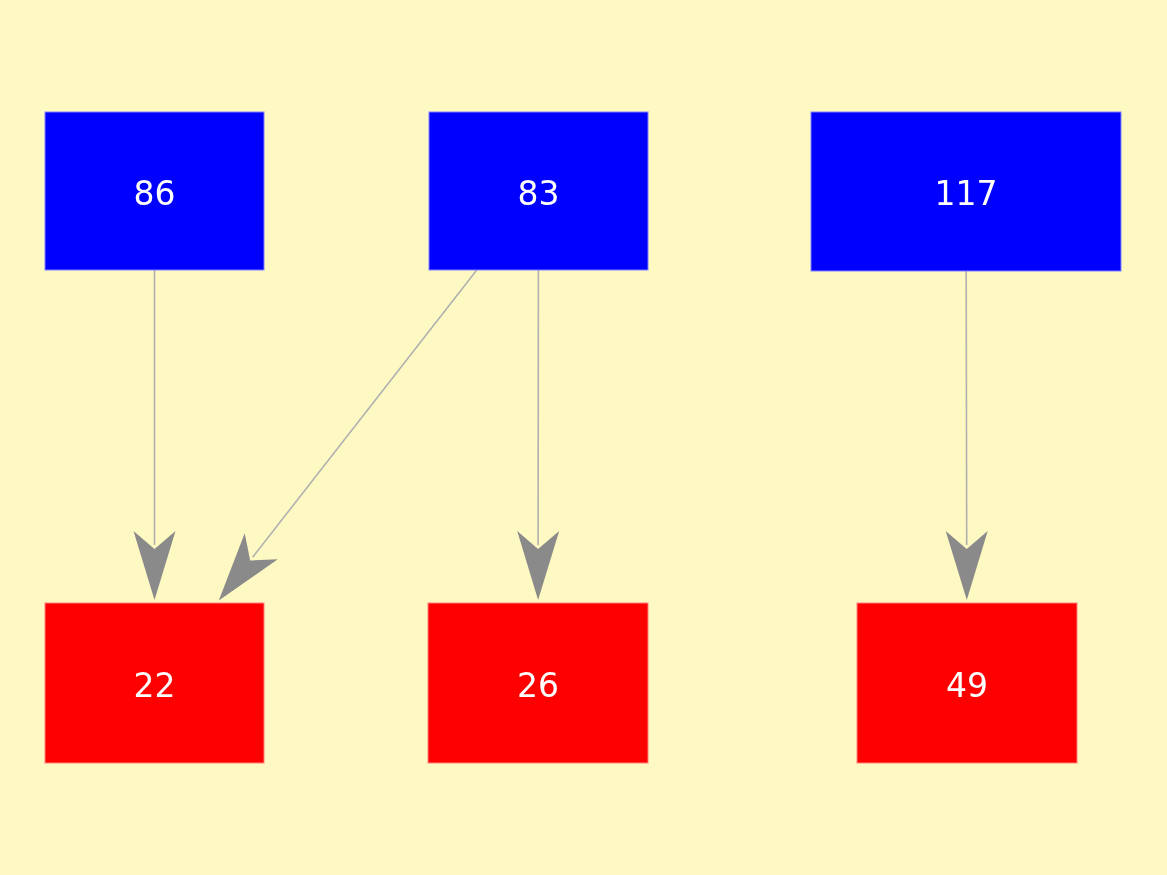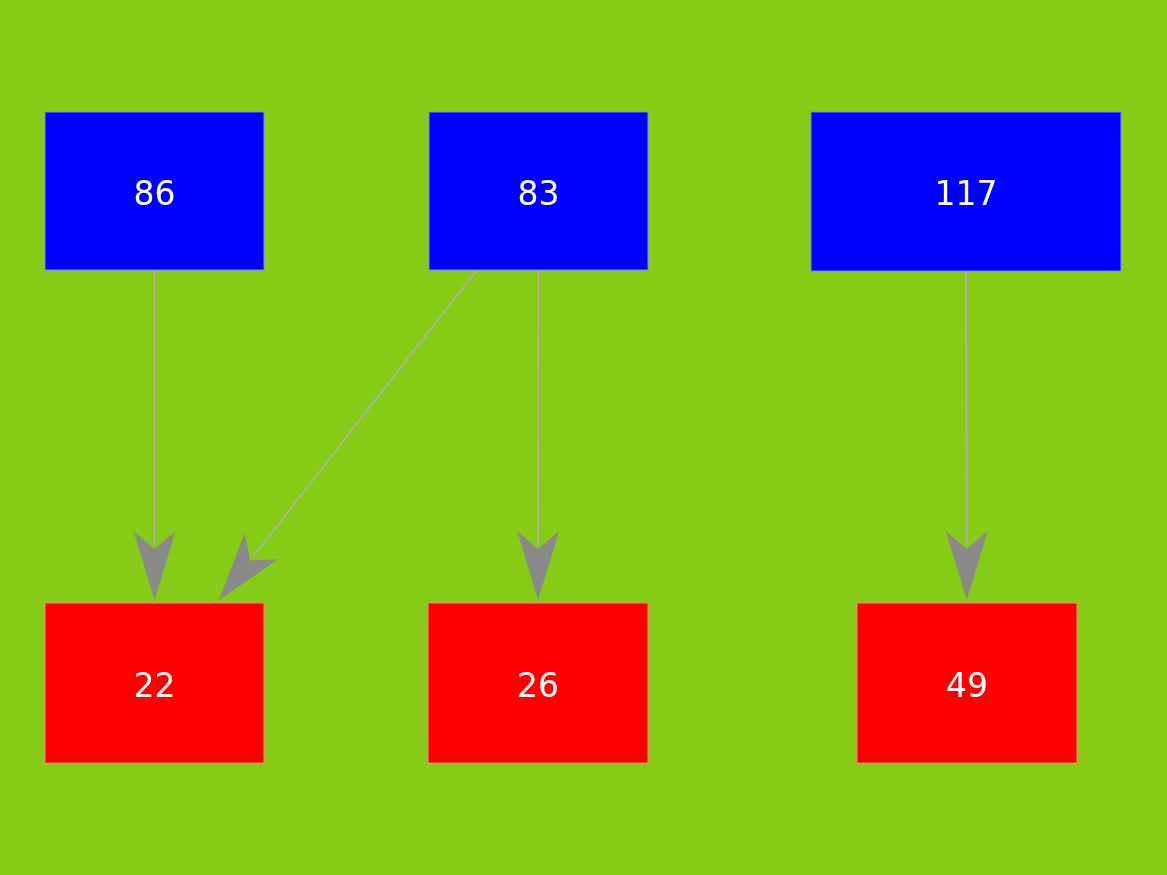--- a/index.html
+++ b/index.html
@@ -4,21 +4,21 @@
 <style>
   html, body {
     margin: 0;
     padding: 0;
     background: #ffffff;
   }
   .canvas {
     position: relative;
     width: 1167px;
     height: 875px;
-    background: #84cc16;
+    background: #fef9c3;
     overflow: hidden;
   }
   svg {
     display: block;
   }
   text.node-label {
     font-family: "DejaVu Sans", "Liberation Sans", sans-serif;
     font-size: 33px;
     fill: #ffffff;
   }

